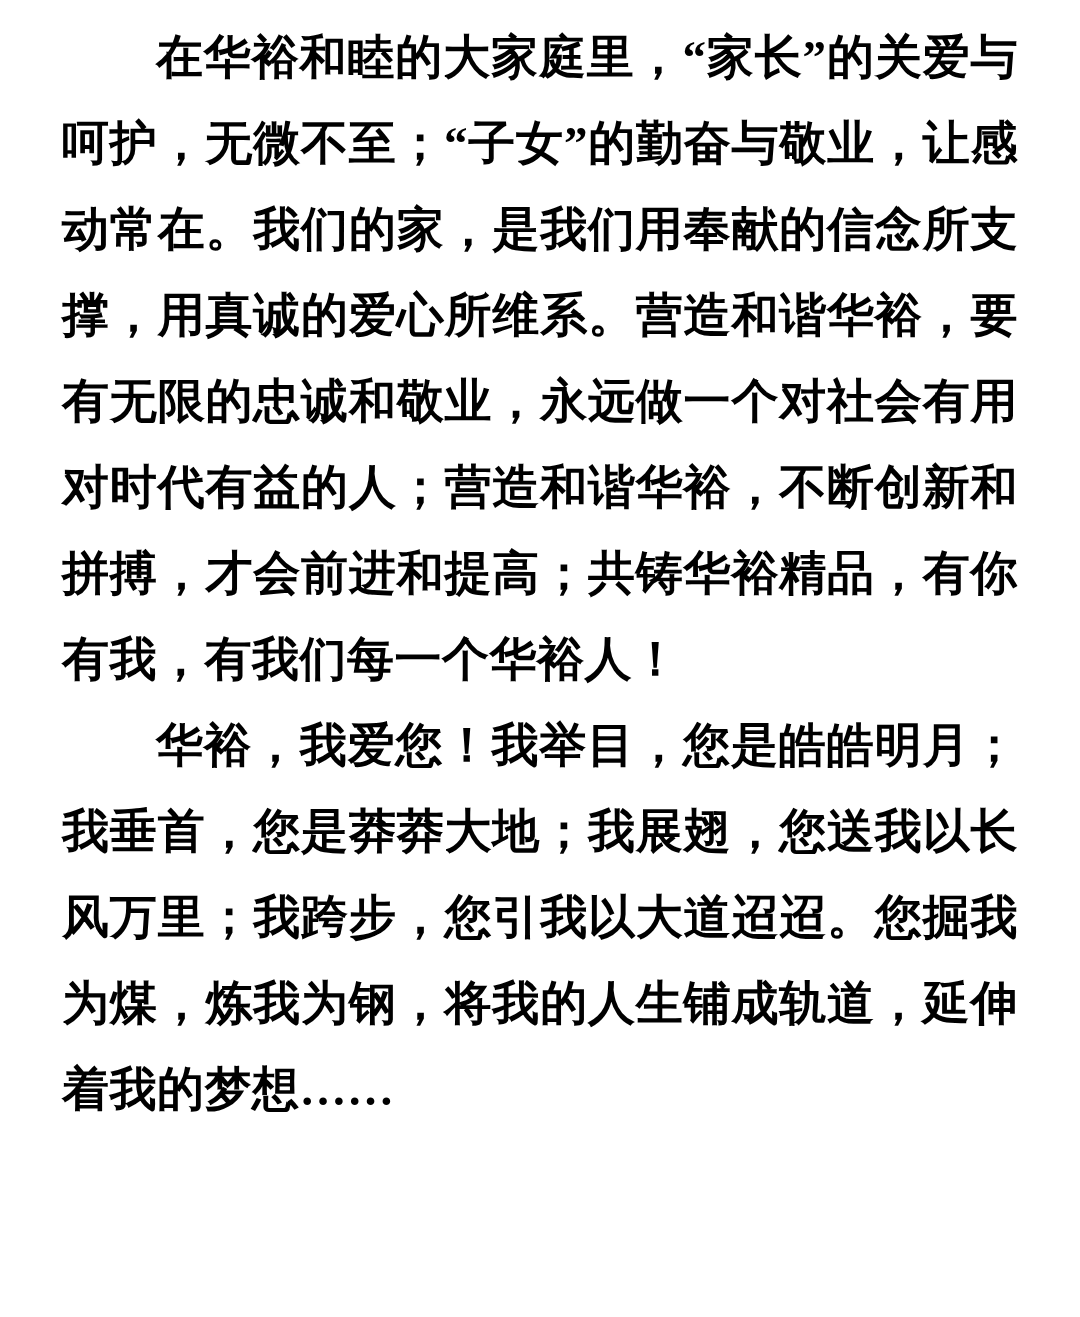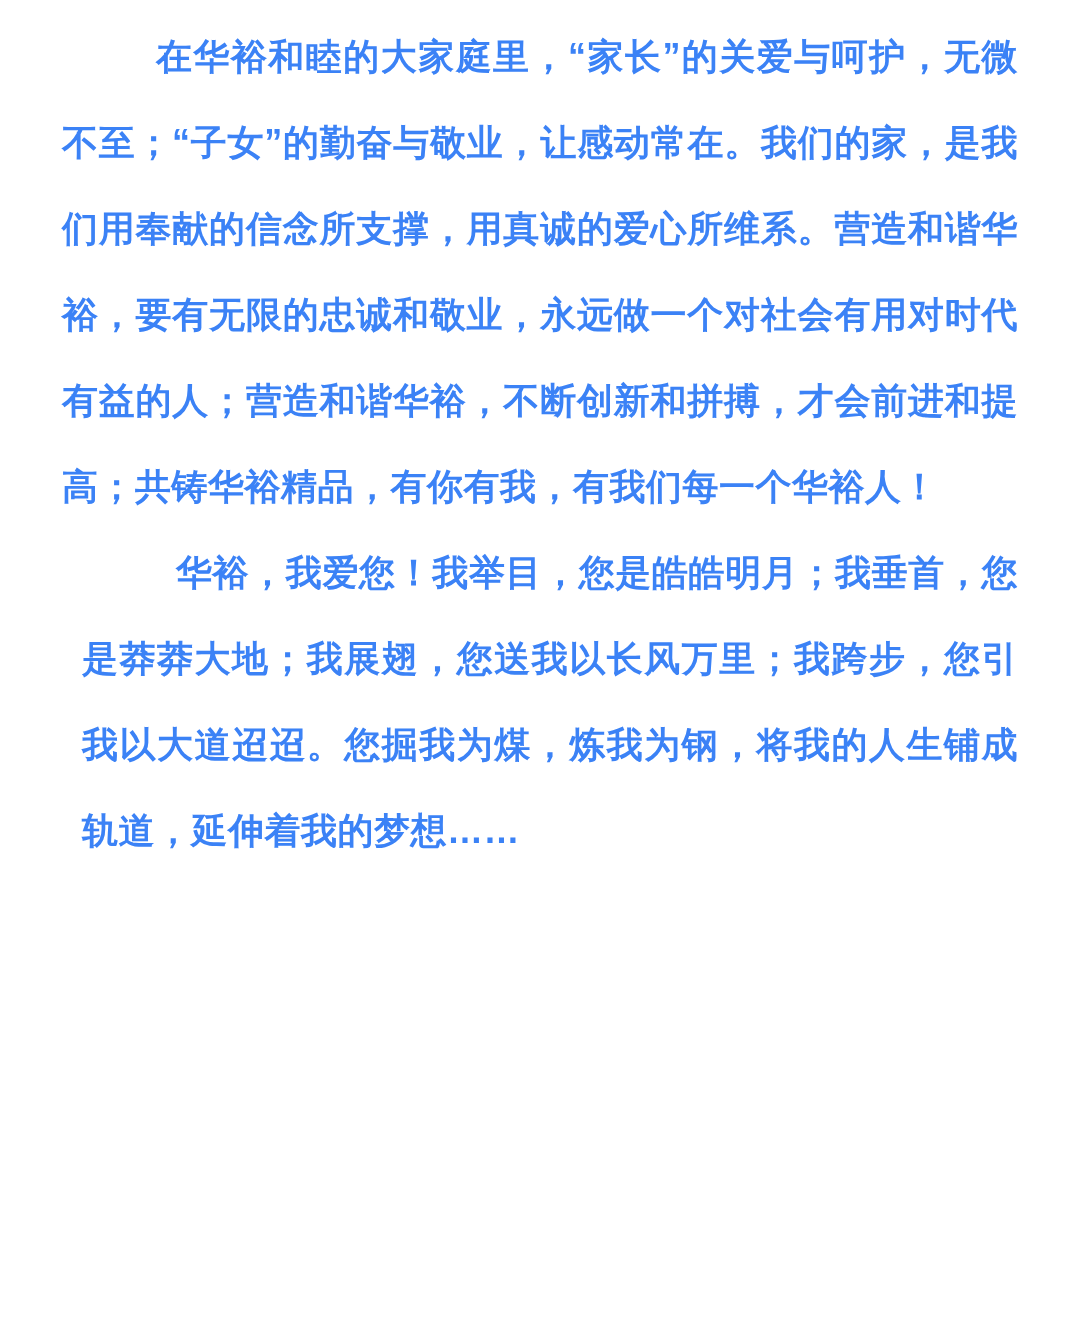--- a/index.html
+++ b/index.html
@@ -10,38 +10,37 @@
   .page {
     width: 1080px;
     height: 1317px;
     background: #ffffff;
     box-sizing: border-box;
     padding: 14px 62px 0 62px;
     overflow: hidden;
     position: relative;
   }
   .doc-body {
-    font-family: Liberation Sans, sans-serif;
-    color: #3b82f6;
-    font-size: 36px;
+    font-family: Liberation Serif, serif;
+    color: #000000;
+    font-size: 47px;
     line-height: 86px;
     font-weight: 700;
     letter-spacing: 0.5px;
     text-align: justify;
     text-justify: inter-character;
   }
   .para {
     margin: 0 0 0 0;
     text-indent: 94px;
     text-align: justify;
     text-justify: inter-character;
   }
   .para + .para {
     margin-top: 0;
-    margin-left: 20px;
   }
   
   .para {
     
   }
 </style>
 </head>
 <body>
 
 <div class="page">

